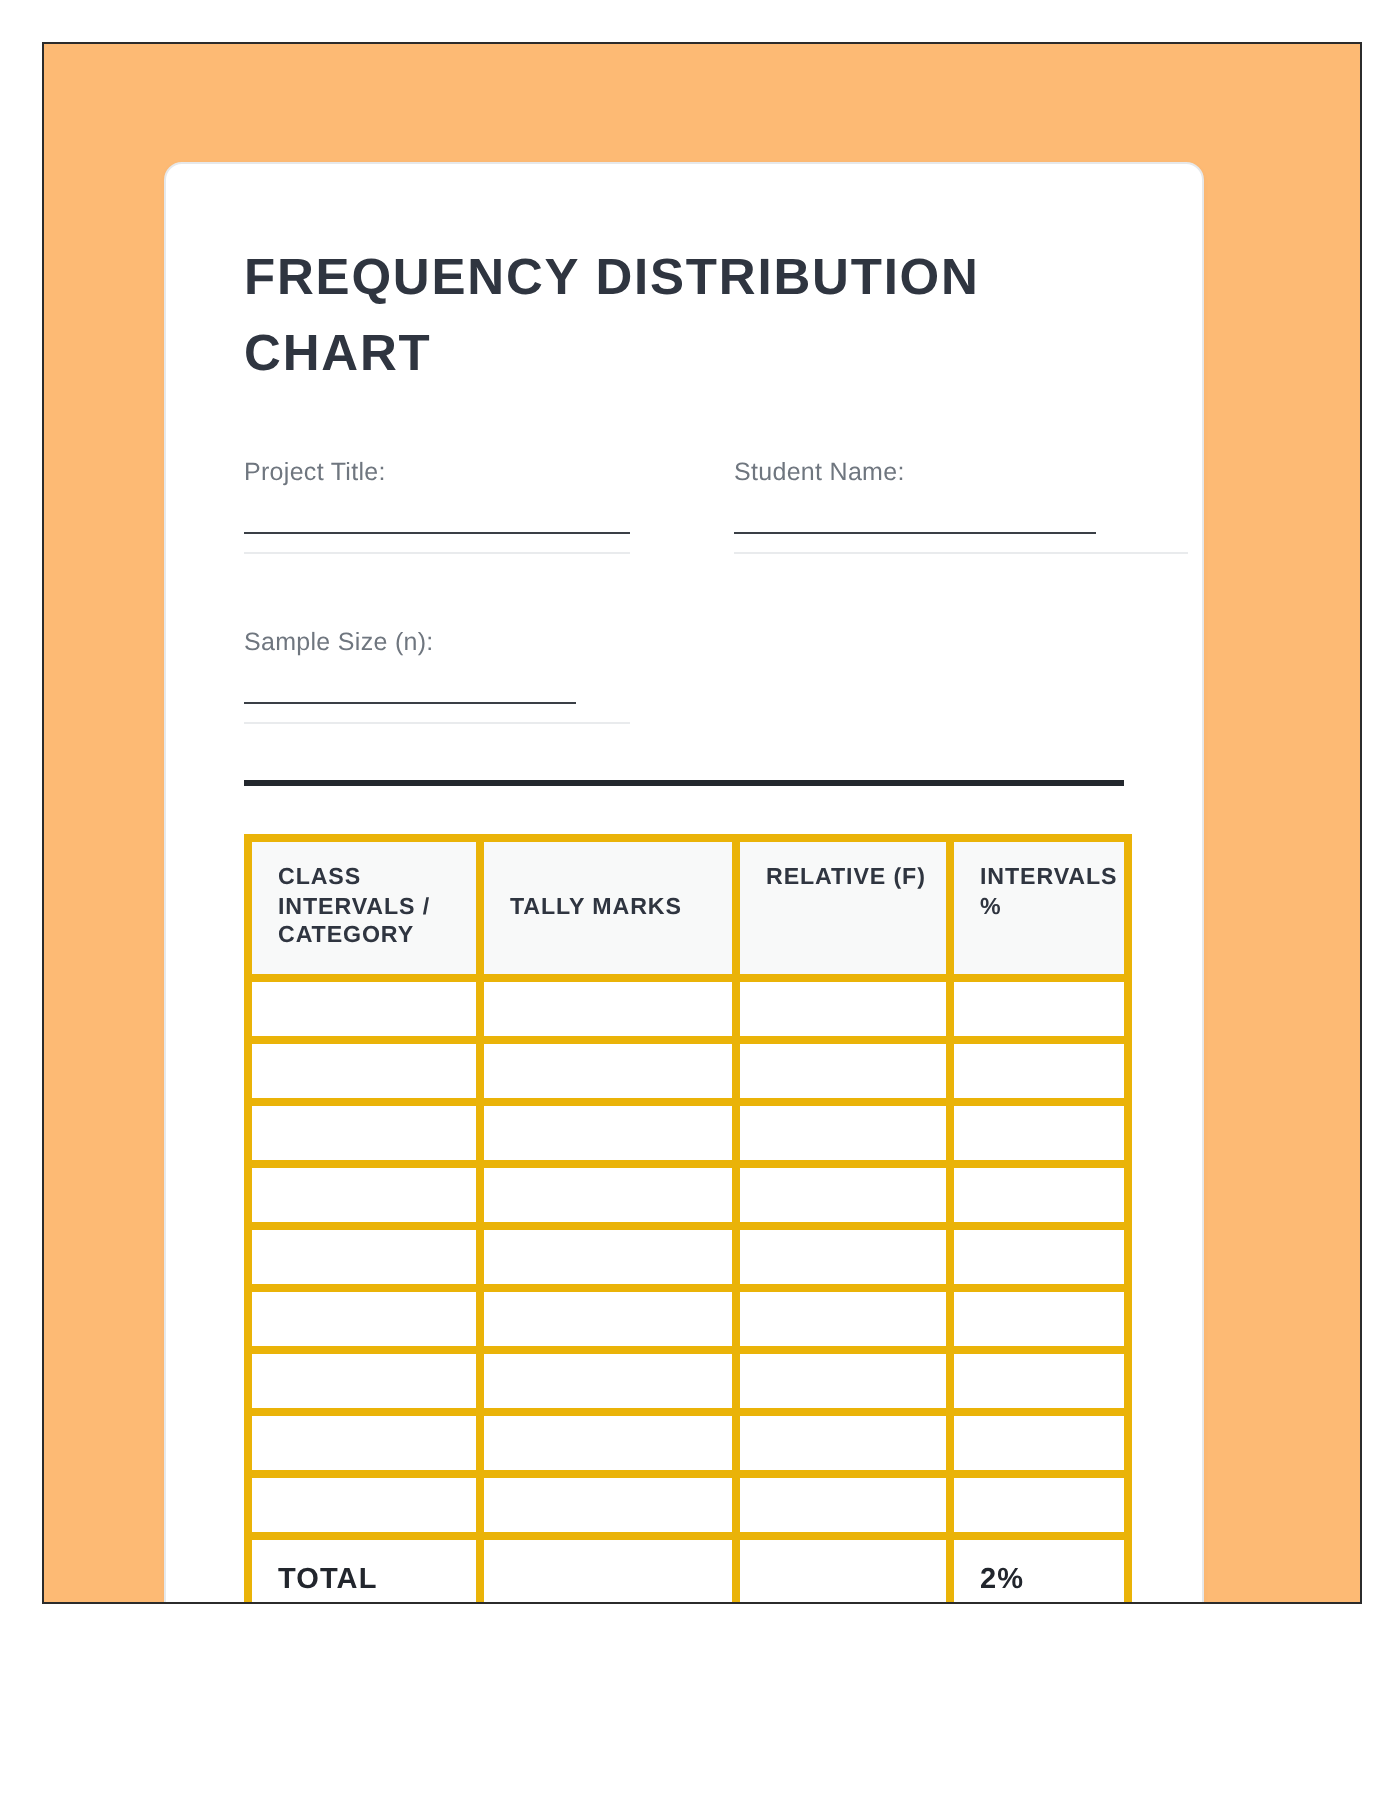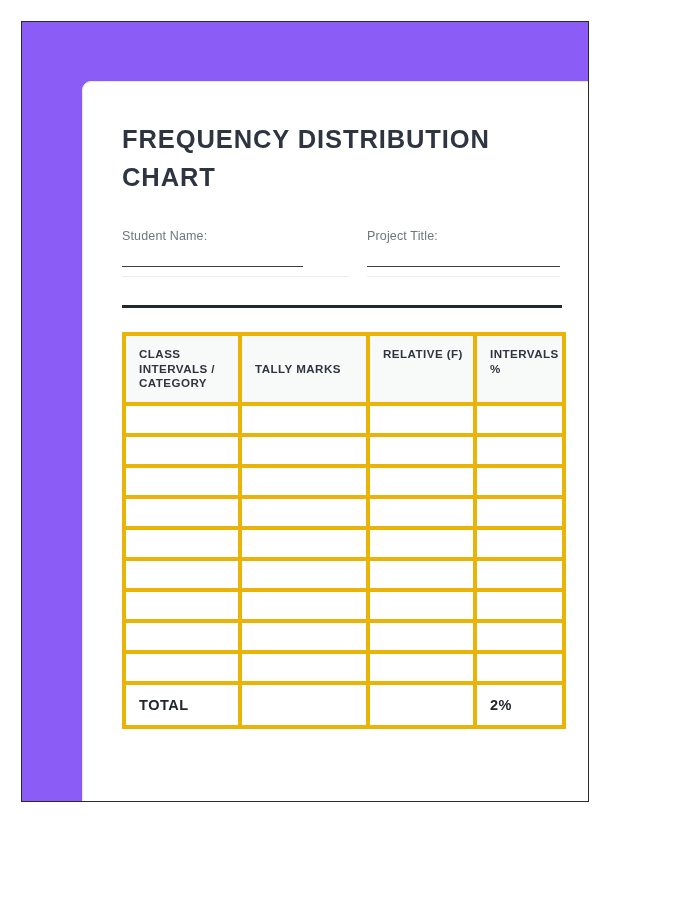--- a/index.html
+++ b/index.html
@@ -14,25 +14,25 @@
     -webkit-font-smoothing: antialiased;
     overflow: hidden;
     position: relative;
   }
 
   
   .page-frame {
     position: absolute;
     left: 21px;
     top: 21px;
-    width: 568px;
+    width: 660px;
     height: 781px;
     border: 1.5px solid #2b2b2b;
     box-sizing: border-box;
-    background: #8b5cf6;
+    background: #fdba74;
     overflow: hidden;
     text-decoration: underline;
   }
 
   
   .doc-card {
     position: absolute;
     left: 60px;          
     top: 59px;           
     width: 520px;
@@ -156,33 +156,38 @@
 <body>
 
 <div class="page-frame">
   <div class="doc-card">
     <div class="doc-inner">
 
       <h1 class="doc-title">FREQUENCY DISTRIBUTION CHART</h1>
 
       <div class="meta-grid">
 
+        <div class="field project right">
+          <span class="field-label">Project Title:</span>
+          <div class="field-rule"></div>
+          <div class="field-baseline"></div>
+        </div>
+
         <div class="field student">
           <span class="field-label">Student Name:</span>
           <div class="field-rule"></div>
           <div class="field-baseline"></div>
         </div>
 
-        <div class="field project right">
-          <span class="field-label">Project Title:</span>
+
+        <div class="field sample right">
+          <span class="field-label">Sample Size (n):</span>
           <div class="field-rule"></div>
           <div class="field-baseline"></div>
         </div>
-
-
 
       </div>
 
       <div class="heavy-divider"></div>
 
       <table class="freq-table">
         <colgroup>
           <col class="col-1">
             <col class="col-2">
             <col class="col-3">

